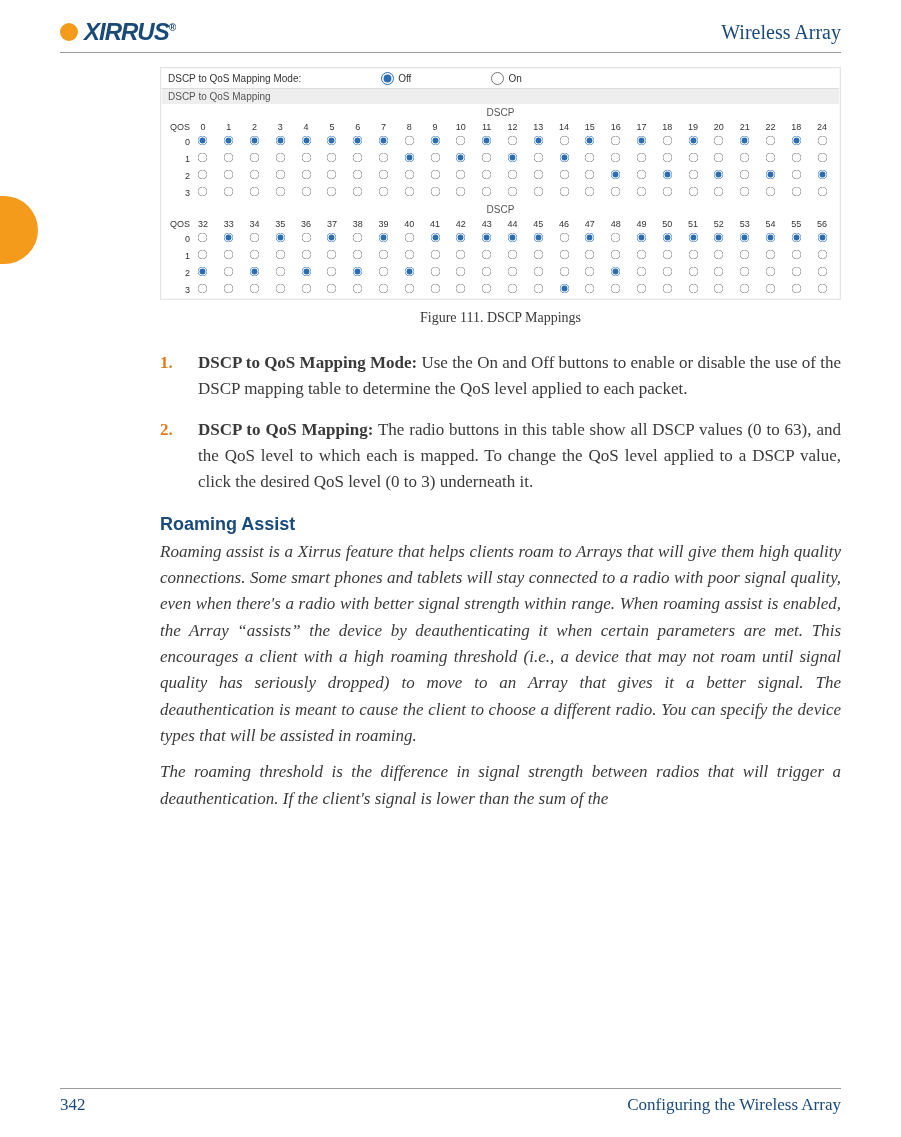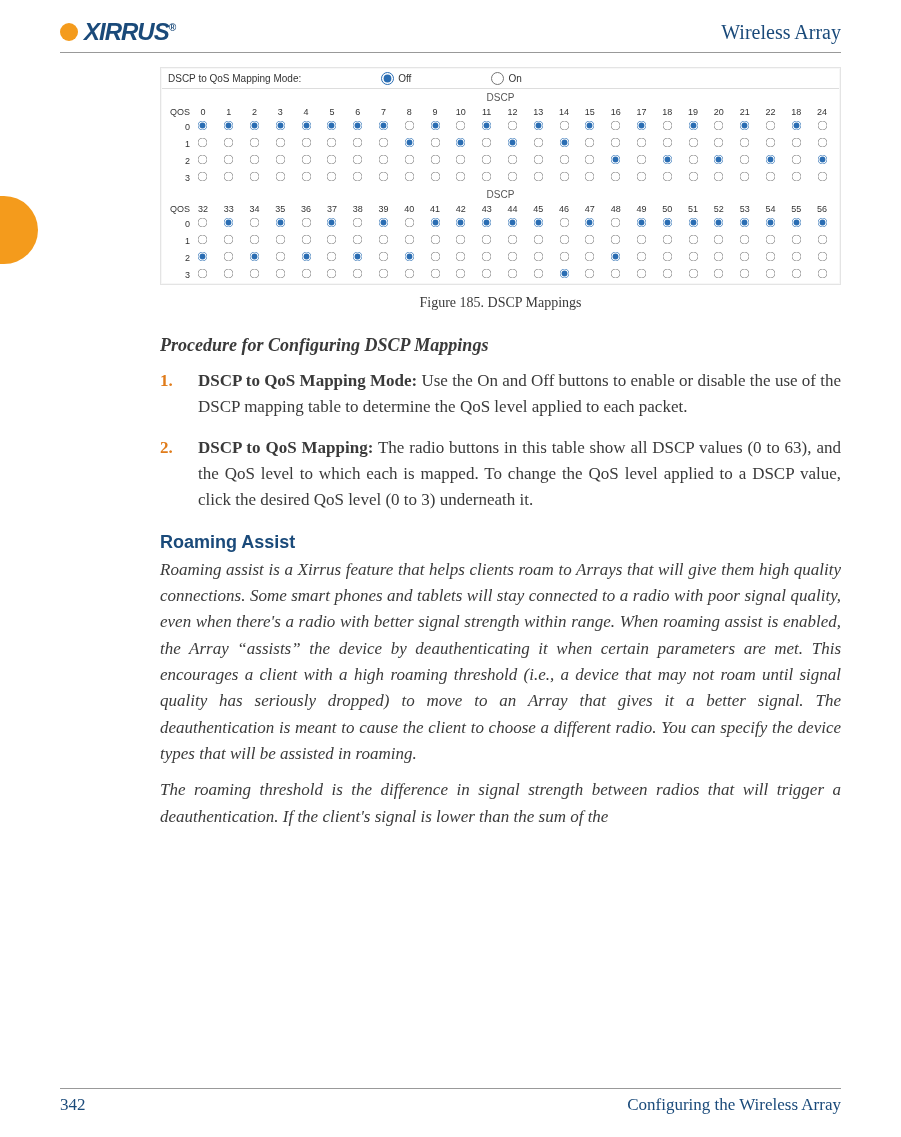--- a/index.html
+++ b/index.html
@@ -66,20 +66,21 @@
             <label>
                 <input type="radio" name="mode" checked="" style="">
                 <span>Off</span>
               </label>
             <label>
                 <input type="radio" name="mode" style="">
                 <span>On</span>
               </label>
           </span>
         </div>
+        <div class="ss-section">DSCP to QoS Mapping</div>
 
         <div class="grid" id="grid1">
             <div class="grid-head">DSCP</div>
             <div class="grid-row">
               <div class="qh">QOS</div>
               <div class="cell">0</div>
               <div class="cell">1</div>
               <div class="cell">2</div>
               <div class="cell">3</div>
               <div class="cell">4</div>
@@ -354,24 +355,23 @@
               <div class="cell"><input type="radio" name="g2-50" style=""></div>
               <div class="cell"><input type="radio" name="g2-51" style=""></div>
               <div class="cell"><input type="radio" name="g2-52" style=""></div>
               <div class="cell"><input type="radio" name="g2-53" style=""></div>
               <div class="cell"><input type="radio" name="g2-54" style=""></div>
               <div class="cell"><input type="radio" name="g2-55" style=""></div>
               <div class="cell"><input type="radio" name="g2-56" style=""></div>
             </div>
           </div>
       </div>
-      <div class="figure-caption">Figure 185. DSCP Mappings</div>
+      <div class="figure-caption">Figure 111. DSCP Mappings</div>
     </div>
 
-    <div class="proc-heading">Procedure for Configuring DSCP Mappings</div>
 
     <ol class="proc">
       <li>
         <span class="num">1.</span>
         <span class="label">DSCP to QoS Mapping Mode:</span><span> Use the On and Off buttons to enable or disable the use of the DSCP mapping table to determine the QoS level applied to each packet.</span>
       </li>
       <li>
         <span class="num">2.</span>
         <span class="label">DSCP to QoS Mapping:</span><span> The radio buttons in this table show all DSCP values (0 to 63), and the QoS level to which each is mapped. To change the QoS level applied to a DSCP value, click the desired QoS level (0 to 3) underneath it.</span>
       </li>

